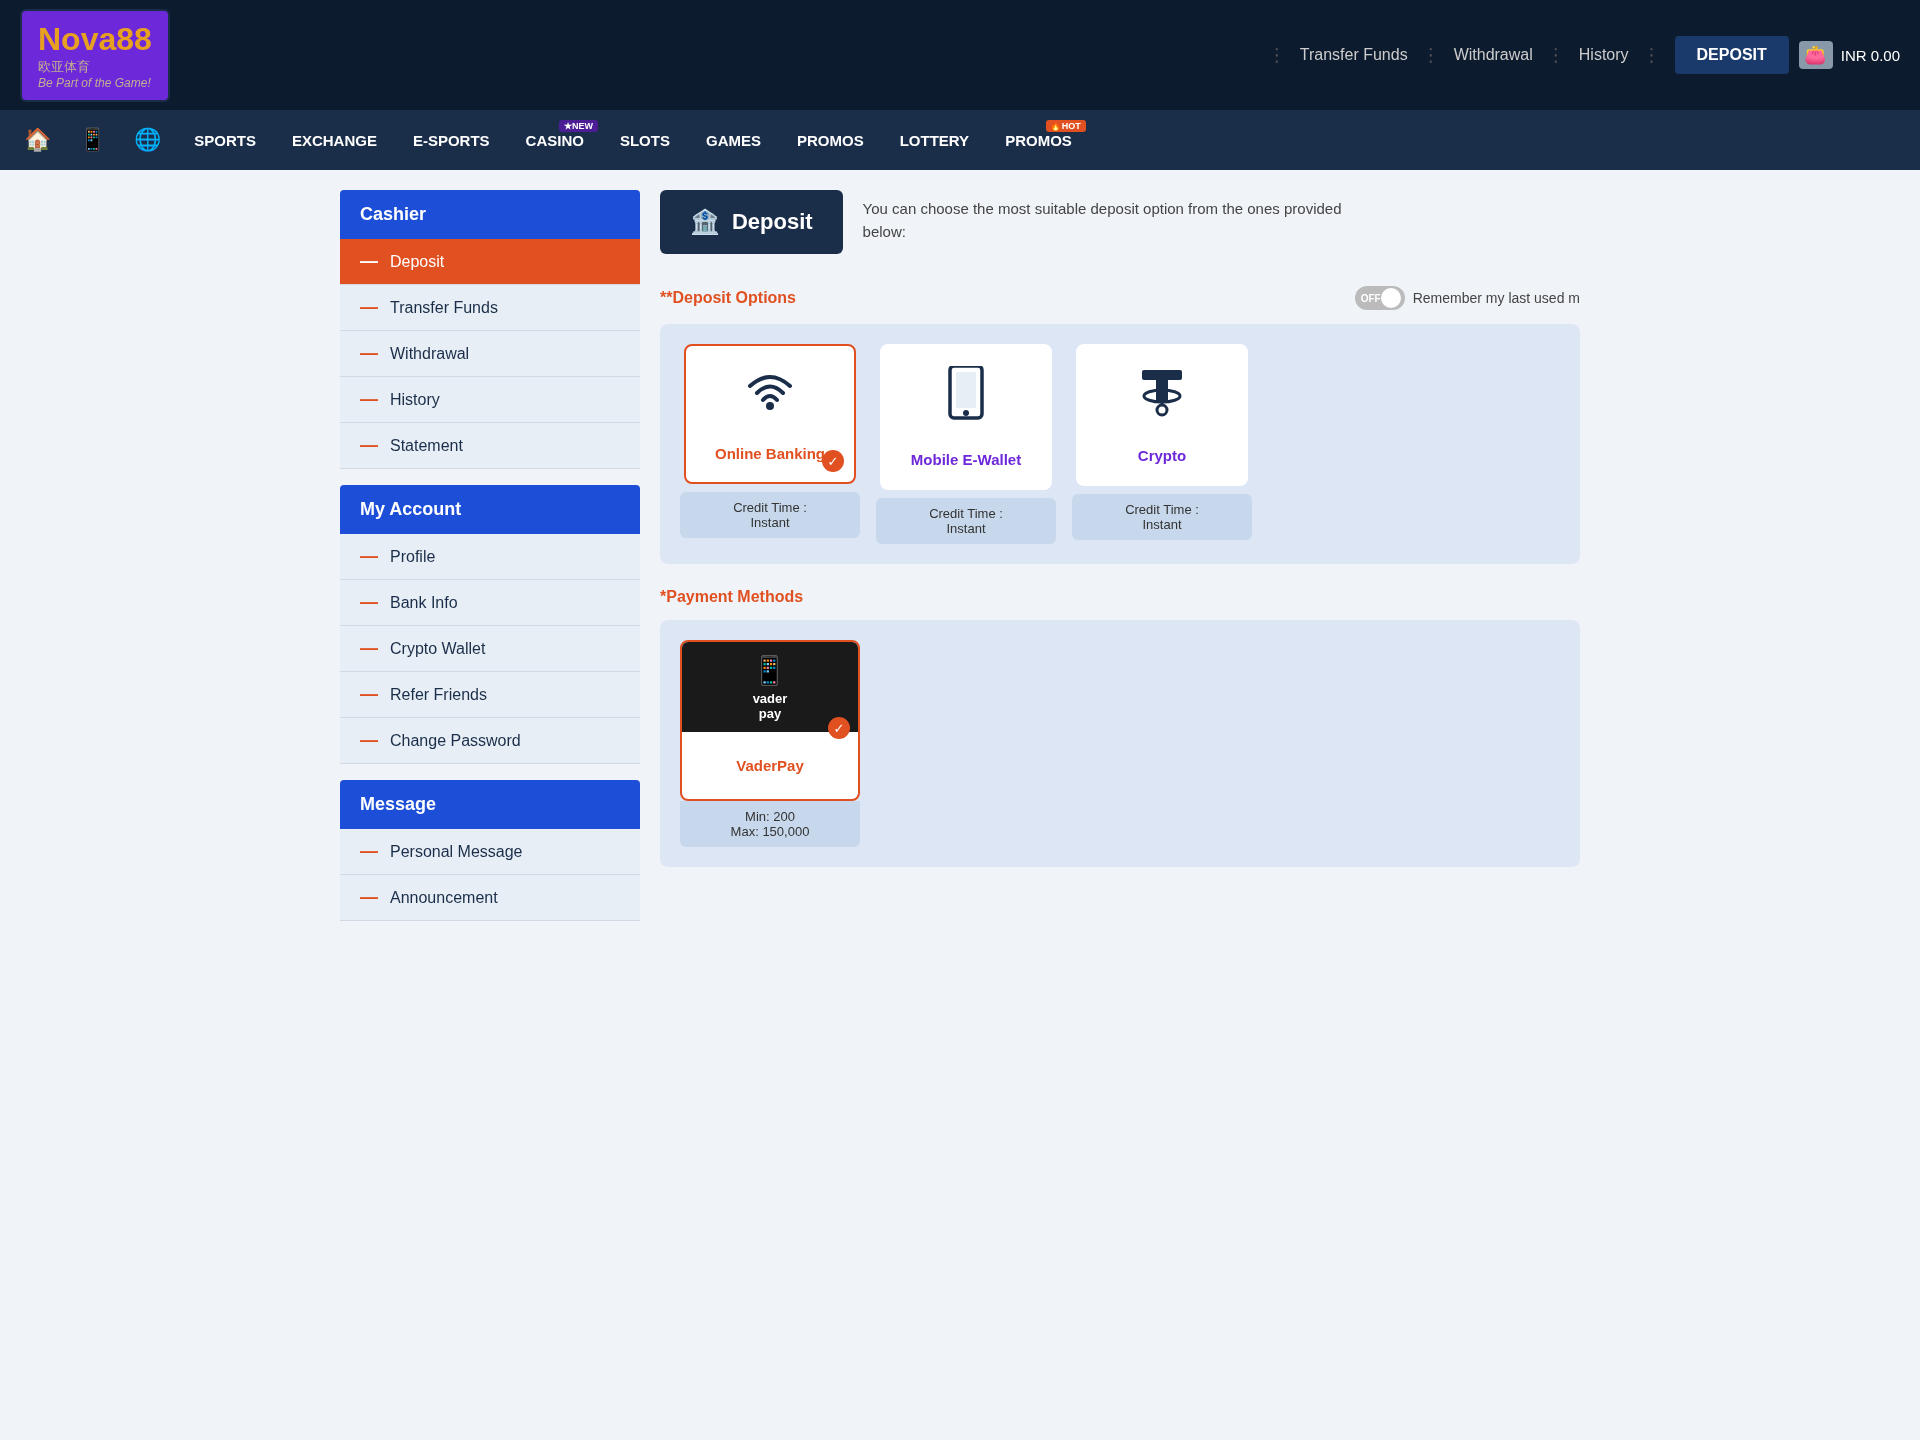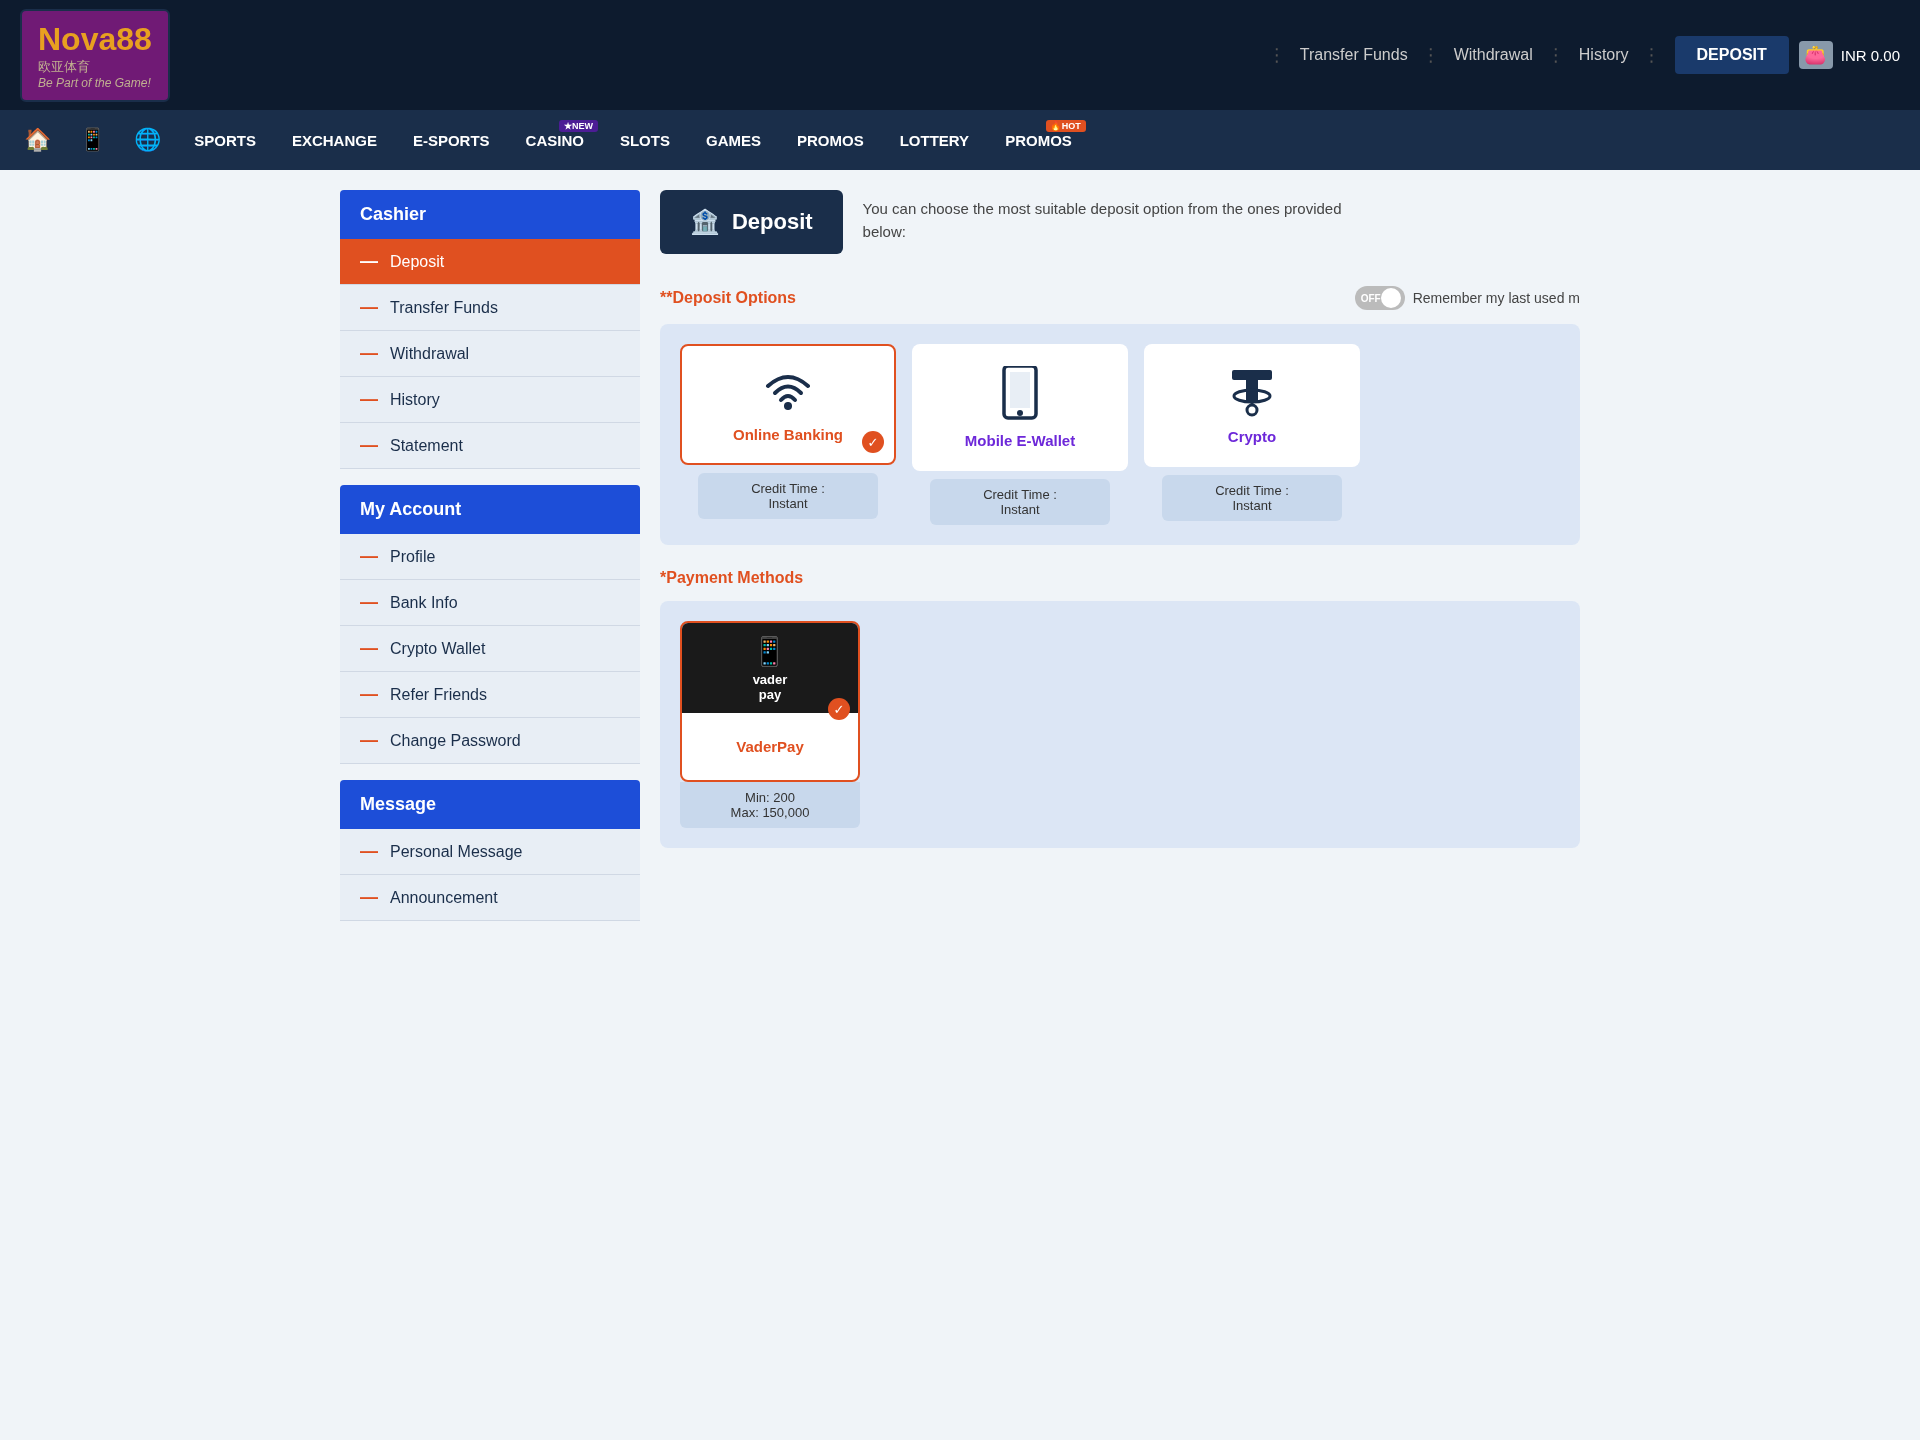--- a/index.html
+++ b/index.html
@@ -8,21 +8,21 @@
     
     .top-header {
       background: #0d1b2e;
       display: flex;
       align-items: center;
       justify-content: space-between;
       padding: 0 20px;
       height: 110px;
     }
     .logo-box {
-      background: #701a75;
+      background: #6d28d9;
       border: 2px solid #1a2e4a;
       border-radius: 6px;
       padding: 10px 16px;
       display: flex;
       flex-direction: column;
       align-items: flex-start;
     }
     .logo-title {
       font-size: 32px;
       font-weight: bold;
@@ -237,25 +237,25 @@
       margin-bottom: 24px;
     }
     .options-grid {
       display: flex;
       gap: 16px;
     }
     .option-card {
       background: white;
       border-radius: 8px;
       padding: 20px 16px;
-      width: 216px;
+      width: 172px;
       display: flex;
       flex-direction: column;
       align-items: center;
-      gap: 6px;
+      gap: 25px;
       cursor: pointer;
       position: relative;
       border: 2px solid transparent;
     }
     .option-card.selected { border-color: #e05020; }
     .option-label { font-size: 15px; font-weight: bold; color: #6d28d9; }
     .option-card.selected .option-label { color: #e05020; }
     .check-badge {
       position: absolute;
       bottom: 10px; right: 10px;

